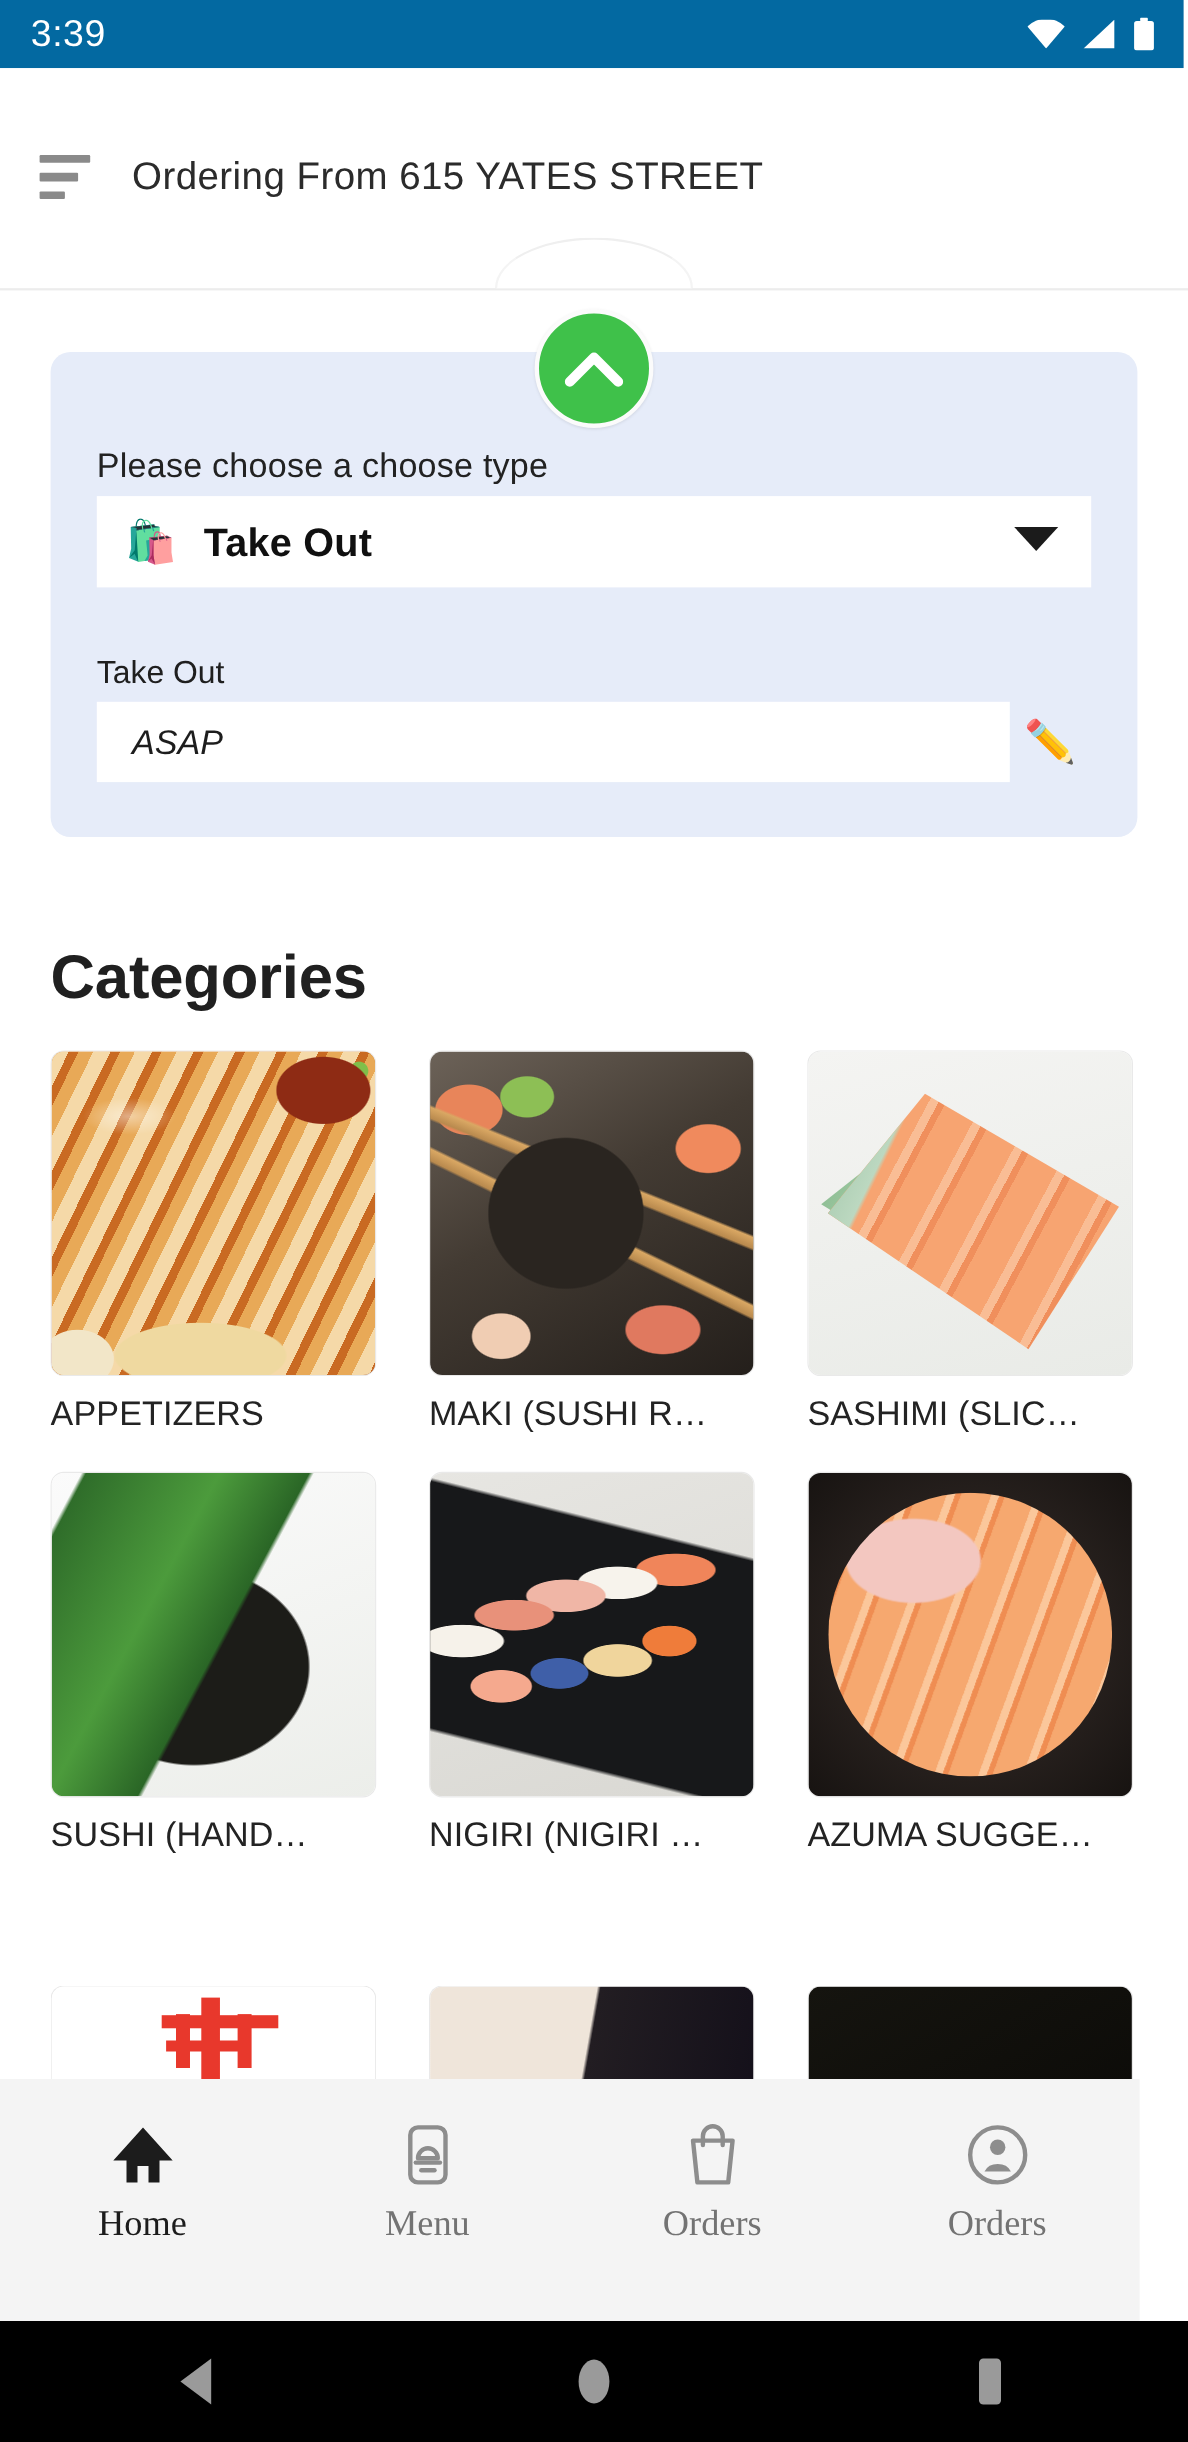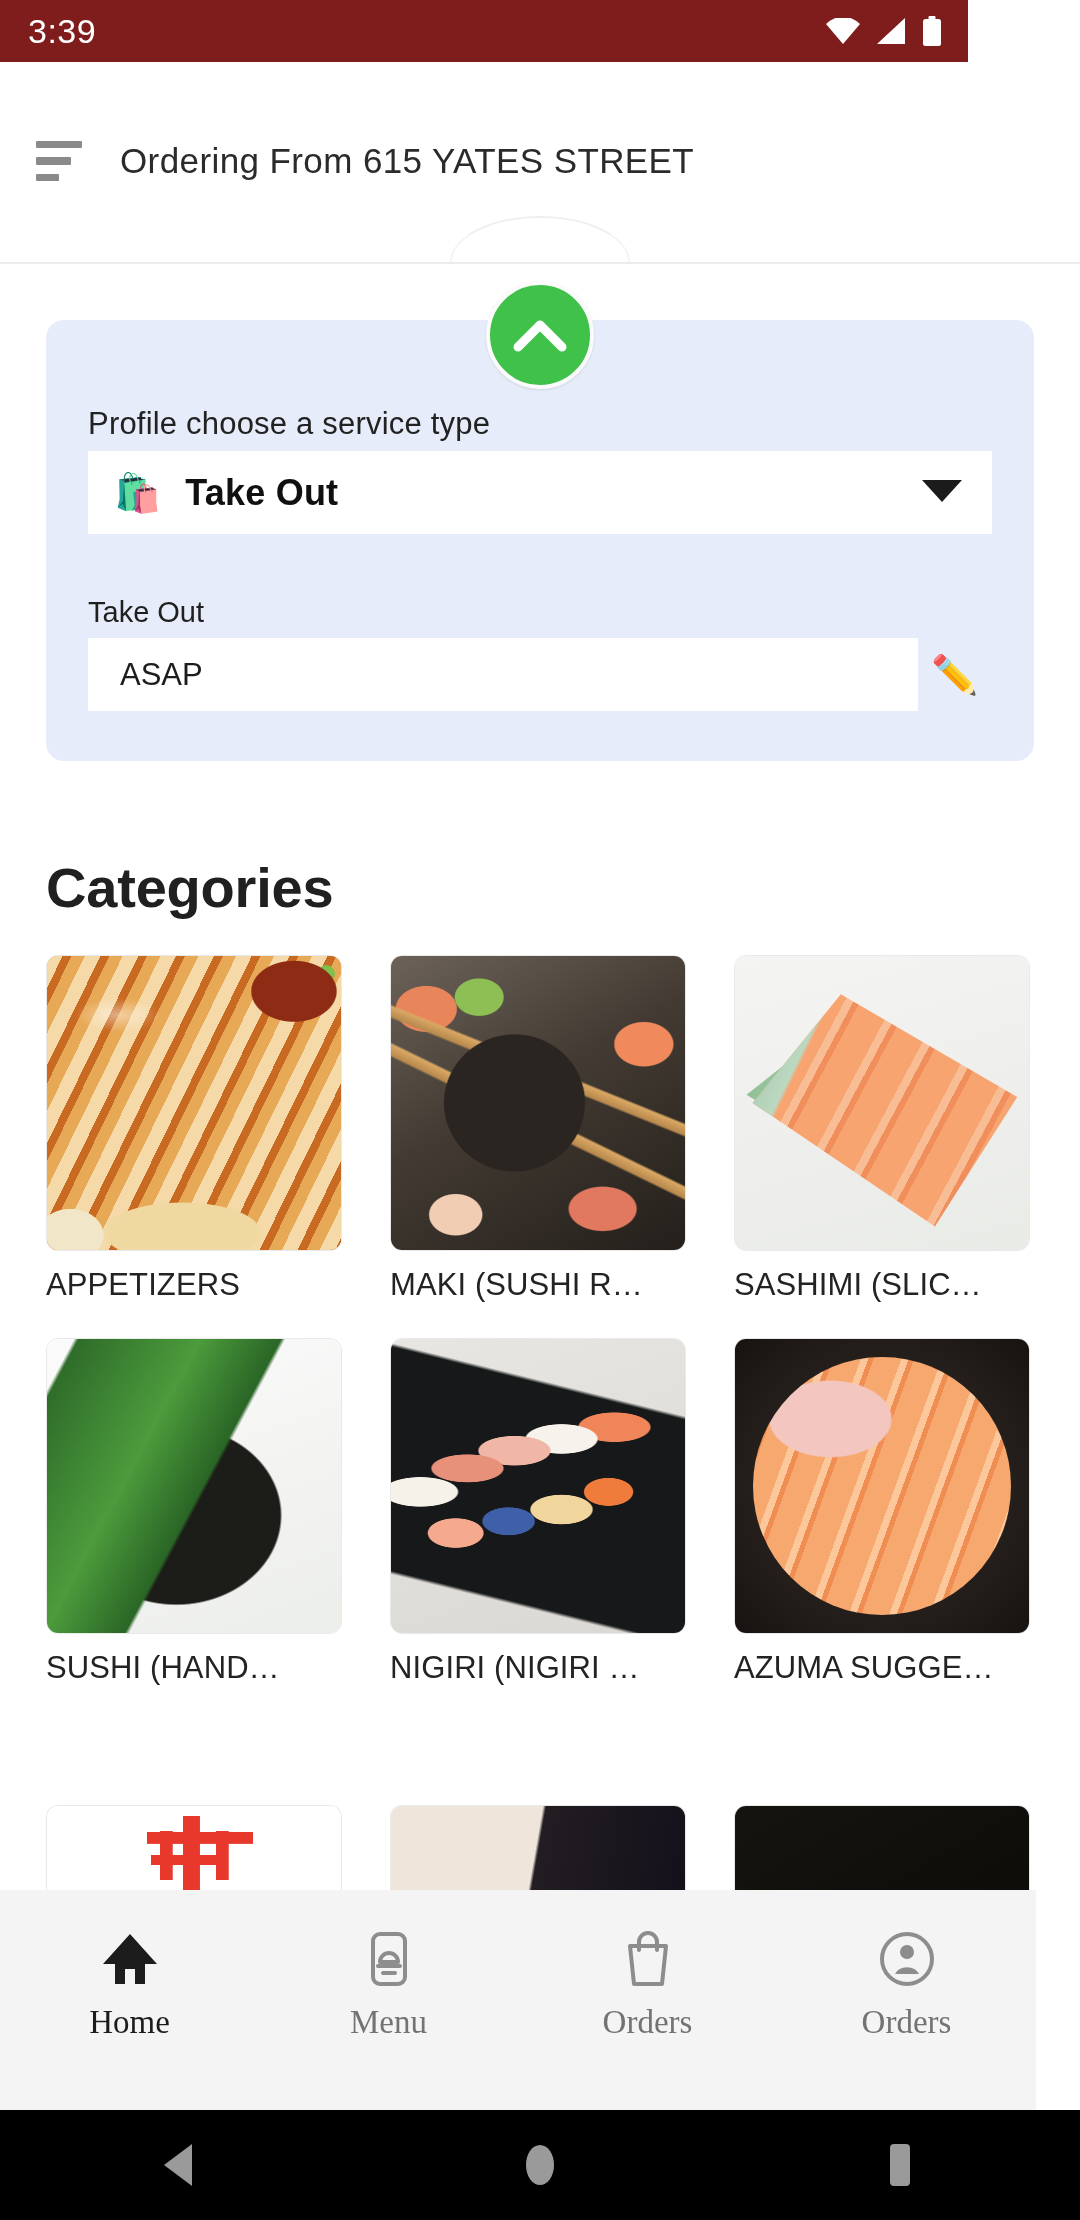--- a/index.html
+++ b/index.html
@@ -6,22 +6,22 @@
   html, body {
     width:1080px; height:2220px;
     background:#ffffff;
     font-family:"Liberation Sans", sans-serif;
     overflow:hidden;
   }
   .phone { position:relative; width:1080px; height:2220px; background:#fff; }
 
   
   .statusbar{
-    position:absolute; top:0; left:0; width:968px; height:62px;
-    background:#7f1d1d; color:#fff;
+    position:absolute; top:0; left:0; width:1076px; height:62px;
+    background:#0369a1; color:#fff;
     display:flex; align-items:center; justify-content:space-between;
     padding:0 26px 0 28px;
   }
   .status-time{ font-size:34px; font-weight:400; letter-spacing:.5px; line-height:1; }
   .status-icons{ display:flex; align-items:center; gap:16px; }
   .ic-wifi{ width:34px; height:26px; position:relative; }
   .ic-wifi svg, .ic-signal svg, .ic-batt svg{ display:block; }
 
   
   .appheader{
@@ -99,21 +99,21 @@
     font-size:29px; color:#1f1f1f;
   }
   .svc-time-row{
     position:absolute; left:42px; top:318px;
     width:904px; height:73px;
     display:flex; align-items:center;
   }
   .svc-time-input{
     width:830px; height:73px; background:#fff;
     display:flex; align-items:center; padding-left:32px;
-    font-size:31px; color:#1d1d1d; cursor:text;
+    font-size:31px; color:#1d1d1d; cursor:text;font-style:italic;
   }
   .svc-edit{ width:74px; display:flex; align-items:center; justify-content:center;
              font-size:38px; cursor:pointer; }
 
   
   .cat-title{
     position:absolute; top:855px; left:46px;
     font-size:56px; font-weight:700; color:#202020; letter-spacing:-.2px;
   }
   .cat-grid{
@@ -315,21 +315,21 @@
     <div class="notch-bump"></div>
   </div>
 
   <div class="fab">
     <svg width="54" height="40" viewBox="0 0 54 40">
       <path d="M5 32 L27 10 L49 32" fill="none" stroke="#fff" stroke-width="9" stroke-linecap="round" stroke-linejoin="round"></path>
     </svg>
   </div>
 
   <div class="service-card">
-    <div class="svc-label">Profile choose a service type</div>
+    <div class="svc-label">Please choose a choose type</div>
 
     <div class="svc-select">
       <span class="svc-emoji">🛍️</span>
       <span class="svc-value">Take Out</span>
       <span class="svc-caret">
         <svg width="44" height="26" viewBox="0 0 44 26">
             <path d="M2 2 L42 2 L22 24 Z" fill="#1b1b1b"></path>
           </svg>
       </span>
     </div>

